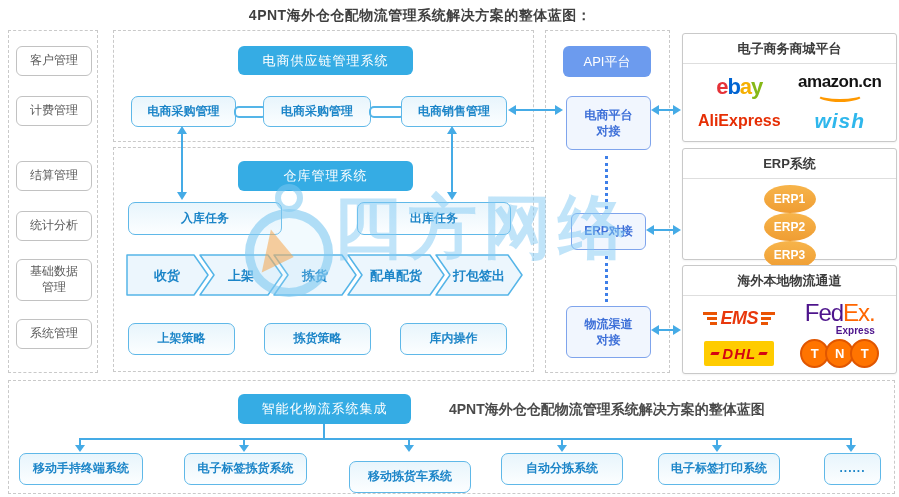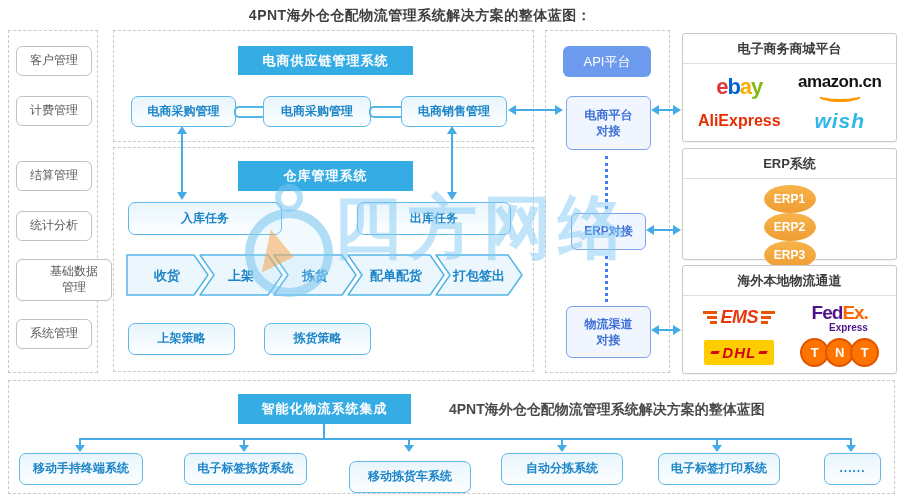--- a/index.html
+++ b/index.html
@@ -10,22 +10,22 @@
   .page-title{position:absolute;left:0;top:7px;width:840px;text-align:center;
               font-size:14px;font-weight:600;color:#3f3f3f;letter-spacing:.5px;}
   .caption{position:absolute;font-size:14px;font-weight:600;color:#4a4a4a;}
   
   .dashedbox{position:absolute;border:1px dashed #c9c9c9;}
   
   .graybox{position:absolute;background:#fff;border:1px solid #c2c2c2;border-radius:6px;
            color:#595959;font-size:12px;display:flex;align-items:center;justify-content:center;
            text-align:center;line-height:1.3;}
   
-  .solidheader{position:absolute;background:#35ace4;border-radius:0;color:#fff;font-size:13px;
-               font-weight:700;display:flex;align-items:center;justify-content:center;letter-spacing:1px;}
+  .solidheader{position:absolute;background:#35ace4;border-radius:6px;color:#fff;font-size:13px;
+               font-weight:400;display:flex;align-items:center;justify-content:center;letter-spacing:1px;}
   .apiheader{position:absolute;background:#6c9bee;border-radius:6px;color:#fff;font-size:13px;
              font-weight:500;display:flex;align-items:center;justify-content:center;}
   
   .bluebox{position:absolute;border:1px solid #5fb8e8;background:linear-gradient(180deg,#e8f5fc,#fcfeff);
            border-radius:7px;color:#1c85c8;font-size:12px;font-weight:bold;display:flex;
            align-items:center;justify-content:center;text-align:center;line-height:1.3;}
   .apibox{position:absolute;border:1px solid #7fa4ec;background:#f1f6fe;border-radius:6px;
           color:#3d6fd8;font-size:12px;font-weight:bold;display:flex;align-items:center;
           justify-content:center;text-align:center;line-height:1.35;}
   
@@ -74,21 +74,21 @@
   .erp-ellipse{width:52px;height:28px;border-radius:50%;color:#fff;font-size:12px;font-weight:bold;
                background:linear-gradient(180deg,#f7b44a,#ef9d33);display:flex;align-items:center;
                justify-content:center;}
   .logo-ems{display:flex;align-items:center;gap:3px;}
   .logo-ems .txt{font-size:18px;font-weight:900;font-style:italic;color:#e8380d;letter-spacing:-.5px;}
   .stripes{display:flex;flex-direction:column;gap:2px;}
   .stripes i{display:block;height:3px;background:#ea5404;}
   .stripes.left i{align-self:flex-end;} .stripes.right i{align-self:flex-start;}
   .s14{width:14px;} .s10{width:10px;} .s7{width:7px;}
   .logo-fedex{display:flex;flex-direction:column;align-items:flex-end;line-height:1;}
-  .logo-fedex .row{font-size:19px;font-weight:700;letter-spacing:-1px;}
+  .logo-fedex .row{font-size:24px;font-weight:400;letter-spacing:-1px;}
   .logo-fedex .fed{color:#4d148c;} .logo-fedex .ex{color:#ff6600;}
   .logo-fedex .sub{font-size:10px;font-weight:bold;color:#4d148c;margin-top:1px;}
   .logo-dhl{background:#ffcc00;padding:4px 7px;border-radius:2px;display:flex;align-items:center;gap:3px;}
   .logo-dhl .txt{font-size:15px;font-weight:900;font-style:italic;color:#d40511;letter-spacing:1px;}
   .logo-dhl i{display:block;width:8px;height:3px;background:#d40511;transform:skewX(-25deg);}
   .logo-tnt{display:flex;}
   .logo-tnt .c{width:25px;height:25px;border-radius:50%;background:#ff7400;border:2px solid #e05600;
                color:#fff;font-size:13px;font-weight:900;display:flex;align-items:center;
                justify-content:center;margin-left:-4px;}
   .logo-tnt .c:first-child{margin-left:0;}
@@ -112,21 +112,21 @@
 
 <div class="canvas">
 
   <div class="page-title">4PNT海外仓仓配物流管理系统解决方案的整体蓝图：</div>
 
   <div class="dashedbox" style="left:8px;top:30px;width:88px;height:341px;">
     <div class="graybox pre" style="left:7px;top:15px;width:74px;height:28px;">客户管理</div>
     <div class="graybox pre" style="left:7px;top:65px;width:74px;height:28px;">计费管理</div>
     <div class="graybox pre" style="left:7px;top:130px;width:74px;height:28px;">结算管理</div>
     <div class="graybox pre" style="left:7px;top:180px;width:74px;height:28px;">统计分析</div>
-    <div class="graybox pre" style="left:7px;top:228px;width:74px;height:40px;padding-left:20px;">基础数据
+    <div class="graybox pre" style="left:7px;top:228px;width:74px;height:40px;">基础数据
 管理</div>
     <div class="graybox pre" style="left:7px;top:288px;width:74px;height:28px;">系统管理</div>
   </div>
 
   <div class="dashedbox" style="left:113px;top:30px;width:419px;height:110px;">
     <div class="solidheader" style="left:124px;top:15px;width:175px;height:29px;">电商供应链管理系统</div>
     <div class="bluebox" style="left:17px;top:65px;width:103px;height:29px;">电商采购管理</div>
     <div class="hconn" style="left:120px;top:75px;width:29px;"></div>
     <div class="bluebox" style="left:149px;top:65px;width:106px;height:29px;">电商采购管理</div>
     <div class="hconn" style="left:255px;top:75px;width:32px;"></div>
@@ -146,20 +146,21 @@
       <path d="M310,1 L382,1 L396,21 L382,41 L310,41 L324,21 Z" fill="#ecf6fd" stroke="#55b5e8" stroke-width="1.5" stroke-linejoin="round"></path>
       <text x="41" y="26" text-anchor="middle">收货</text>
       <text x="115" y="26" text-anchor="middle">上架</text>
       <text x="189" y="26" text-anchor="middle">拣货</text>
       <text x="270" y="26" text-anchor="middle">配单配货</text>
       <text x="353" y="26" text-anchor="middle">打包签出</text>
     </svg>
 
     <div class="bluebox" style="left:14px;top:175px;width:105px;height:30px;">上架策略</div>
     <div class="bluebox" style="left:150px;top:175px;width:105px;height:30px;">拣货策略</div>
+    <div class="bluebox" style="left:286px;top:175px;width:105px;height:30px;">库内操作</div>
   </div>
 
   <div class="dashedbox" style="left:545px;top:30px;width:123px;height:341px;">
     <div class="apiheader" style="left:17px;top:15px;width:88px;height:31px;">API平台</div>
     <div class="apibox pre" style="left:20px;top:65px;width:83px;height:52px;">电商平台
 对接</div>
     <div class="vdots" style="left:59px;top:125px;height:53px;"></div>
     <div class="apibox" style="left:25px;top:182px;width:73px;height:35px;">ERP对接</div>
     <div class="vdots" style="left:59px;top:225px;height:46px;"></div>
     <div class="apibox pre" style="left:20px;top:275px;width:83px;height:50px;">物流渠道

